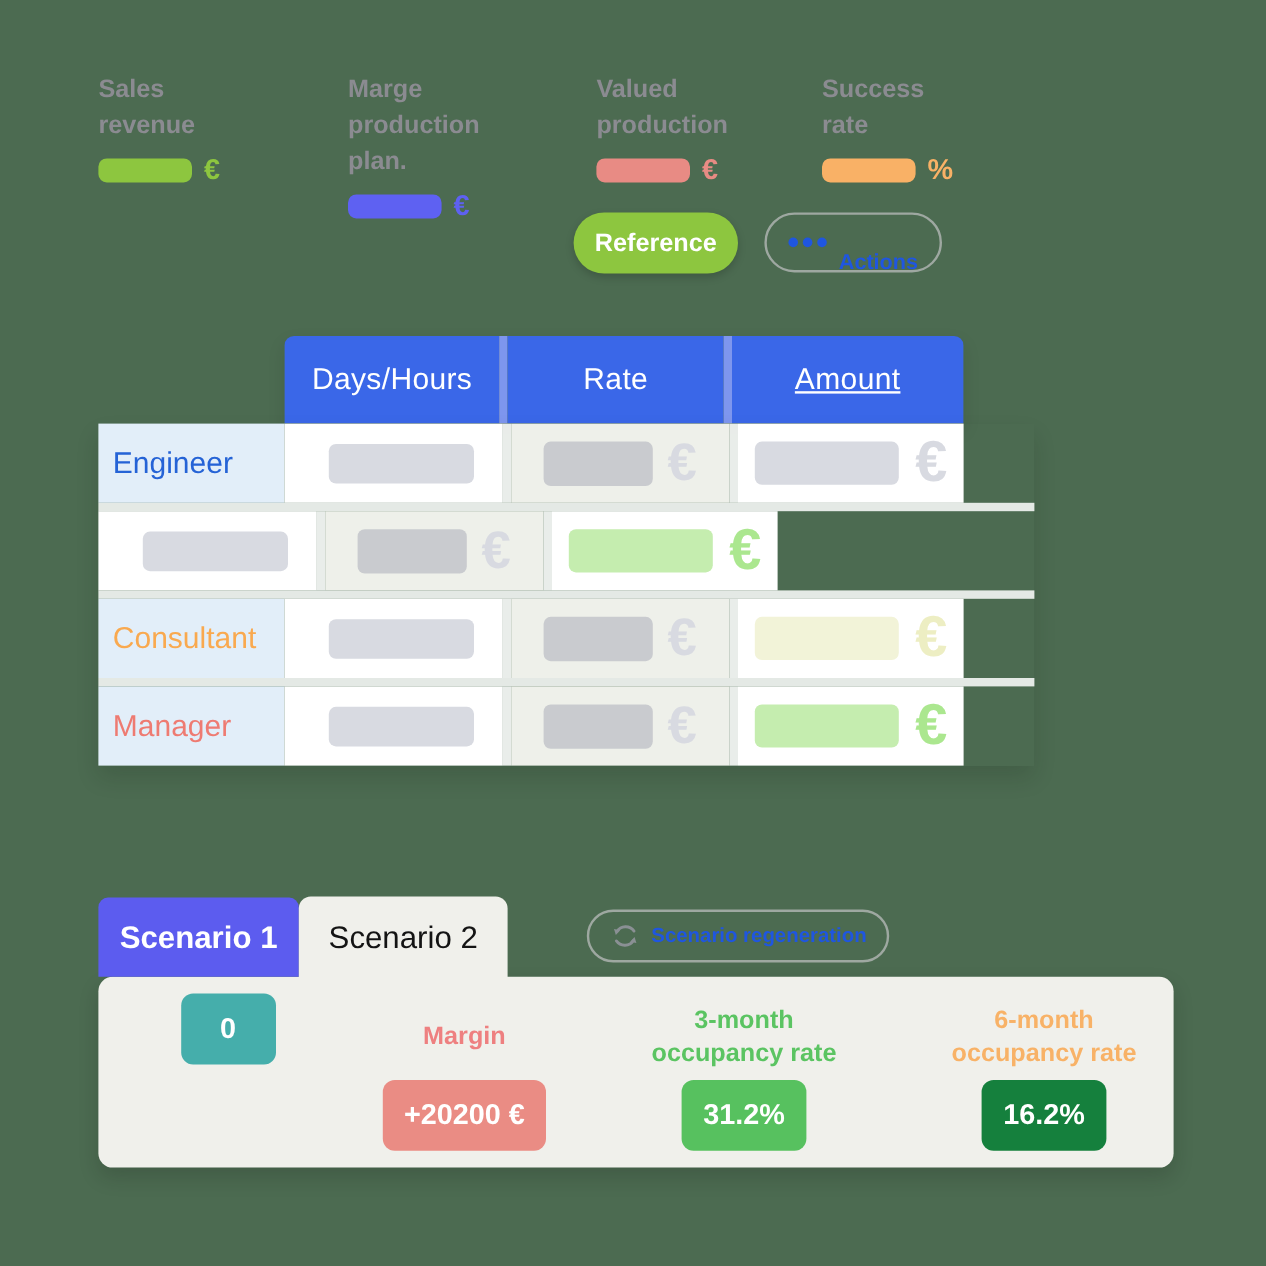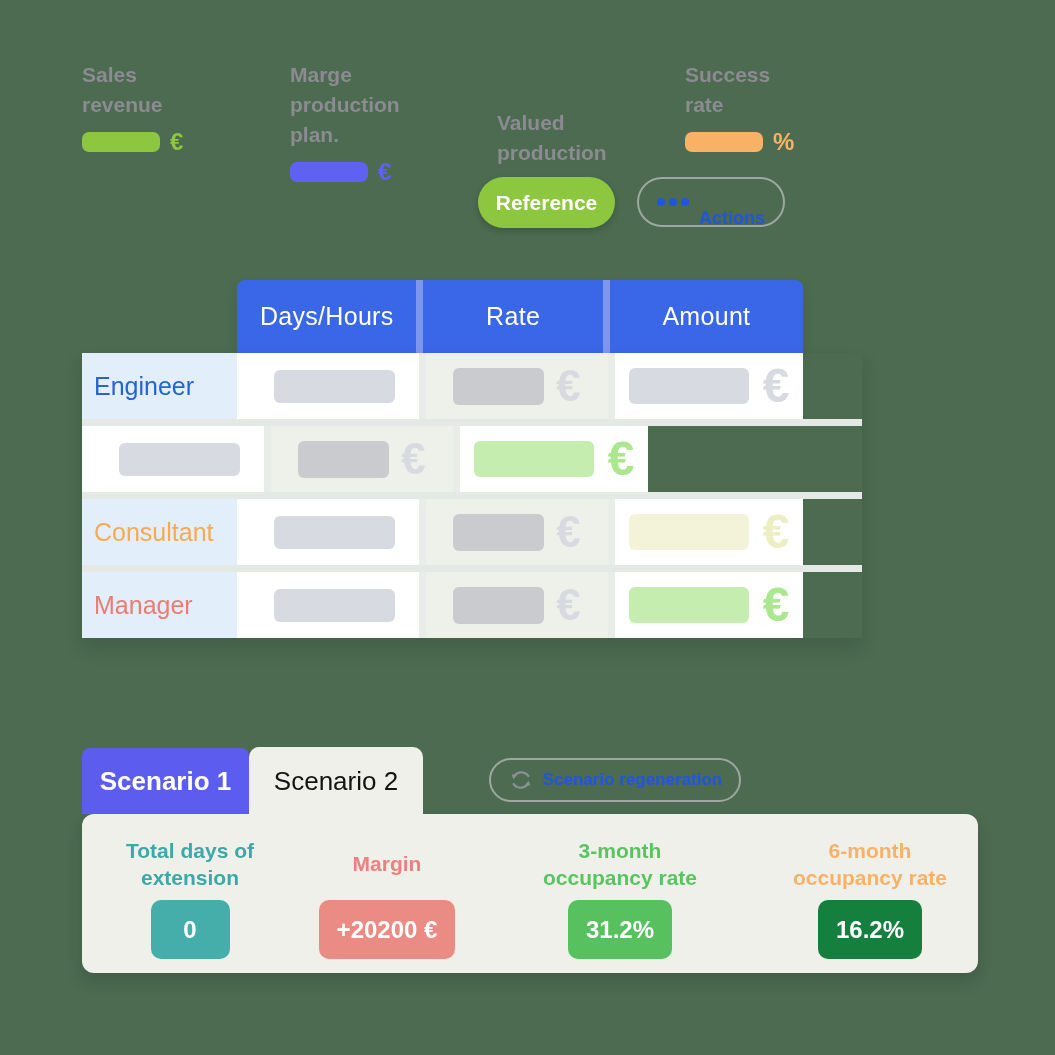--- a/index.html
+++ b/index.html
@@ -39,21 +39,21 @@
   
   .tbl-header{
     left:237px;top:280px;width:566px;height:73px;display:flex;
     border-radius:8px 8px 0 0;overflow:hidden;
     box-shadow:0 6px 14px rgba(20,30,20,0.10);
   }
   .tbl-header .hcell{
     background:#3A67E8;color:#FFFFFF;font-size:25px;letter-spacing:0.3px;
     display:flex;align-items:center;justify-content:center;
   }
-  .hc1{width:182px;} .hc2{width:182px;} .hc3{width:196px;}
+  .hc1{width:182px;} .hc2{width:182px;} .hc3{width:196px;text-decoration:underline;}
   .hsep{width:7px;background:#7E96EE;}
 
   .tbl-body{
     left:82px;top:353px;width:780px;
     box-shadow:0 10px 18px rgba(20,30,20,0.16);
   }
   .trow{display:flex;height:66px;}
   .tgap{height:7px;background:rgba(255,255,255,0.85);}
   .cell-label{
     width:155px;background:#E2EEF9;display:flex;align-items:center;
@@ -116,21 +116,21 @@
     <div class="legend-unit" style="color: rgb(141, 198, 63);">€</div>
   </div>
 </div>
 <div class="legend-item" style="left:290px;">
   <div class="legend-label">Marge production plan.</div>
   <div class="legend-swatch-row">
     <div class="legend-swatch" style="background: rgb(94, 97, 242);"></div>
     <div class="legend-unit" style="color: rgb(94, 97, 242);">€</div>
   </div>
 </div>
-<div class="legend-item" style="left:497px;margin-top:48px;">
+<div class="legend-item" style="left:497px;">
   <div class="legend-label">Valued production</div>
   <div class="legend-swatch-row">
     <div class="legend-swatch" style="background: rgb(232, 139, 132);"></div>
     <div class="legend-unit" style="color: rgb(232, 139, 132);">€</div>
   </div>
 </div>
 <div class="legend-item" style="left:685px;">
   <div class="legend-label">Success rate</div>
   <div class="legend-swatch-row">
     <div class="legend-swatch" style="background: rgb(249, 177, 102);"></div>
@@ -239,21 +239,20 @@
     <polygon points="3.4,6.6 8.2,7.6 4.8,11.2" fill="#8A9094"></polygon>
     <path d="M5.2 15.8 A 8 8 0 0 0 18.4 15.4" fill="none" stroke="#8A9094" stroke-width="2.2" stroke-linecap="round"></path>
     <polygon points="20.6,17.4 15.8,16.4 19.2,12.8" fill="#8A9094"></polygon>
   </svg>
   <span class="btn-regen-label">Scenario regeneration</span>
 </div>
 
 <div class="abs stats-panel">
 
   <div class="stat stat-1">
-    <div class="stat-label" style="color: rgb(60, 168, 168);">Total days of extension</div>
     <div class="stat-box box-1" style="background: rgb(69, 174, 171);">0</div>
   </div>
 
   <div class="stat stat-2">
     <div class="stat-label" style="color: rgb(238, 128, 128);">Margin</div>
     <div class="stat-box box-2" style="background: rgb(234, 140, 132);">+20200 €</div>
   </div>
 
   <div class="stat stat-3">
     <div class="stat-label" style="color: rgb(91, 196, 98);">3-month occupancy rate</div>

